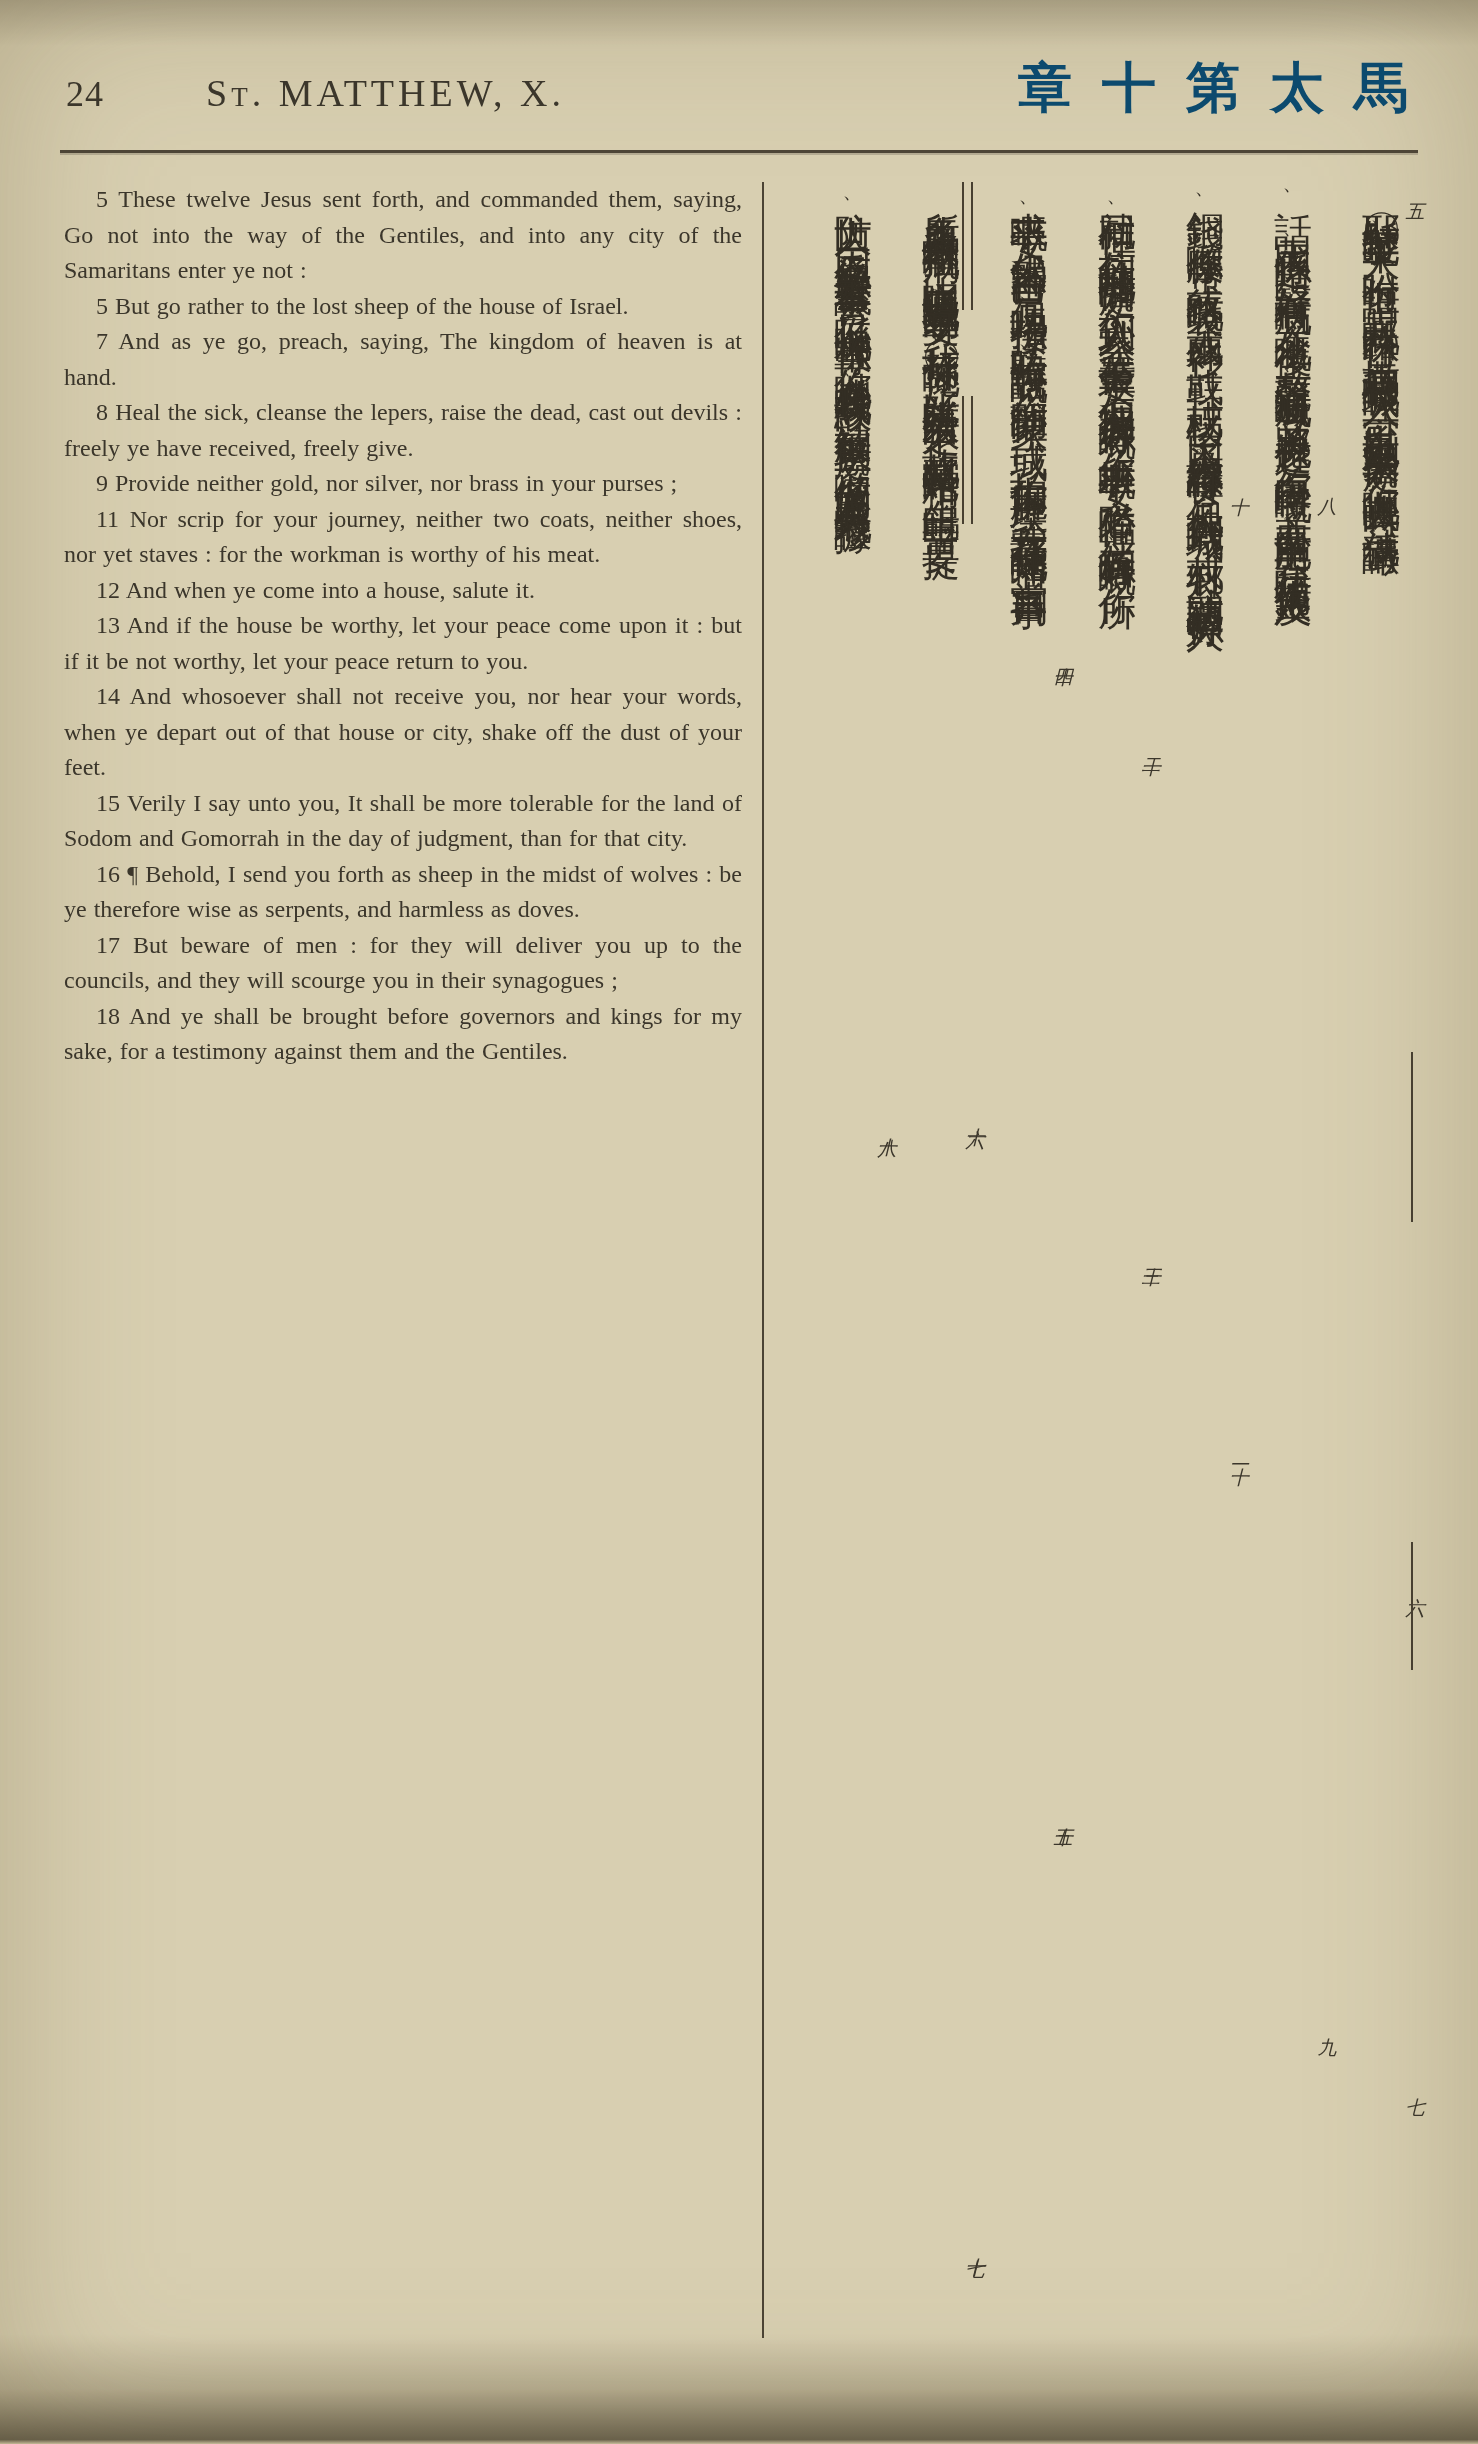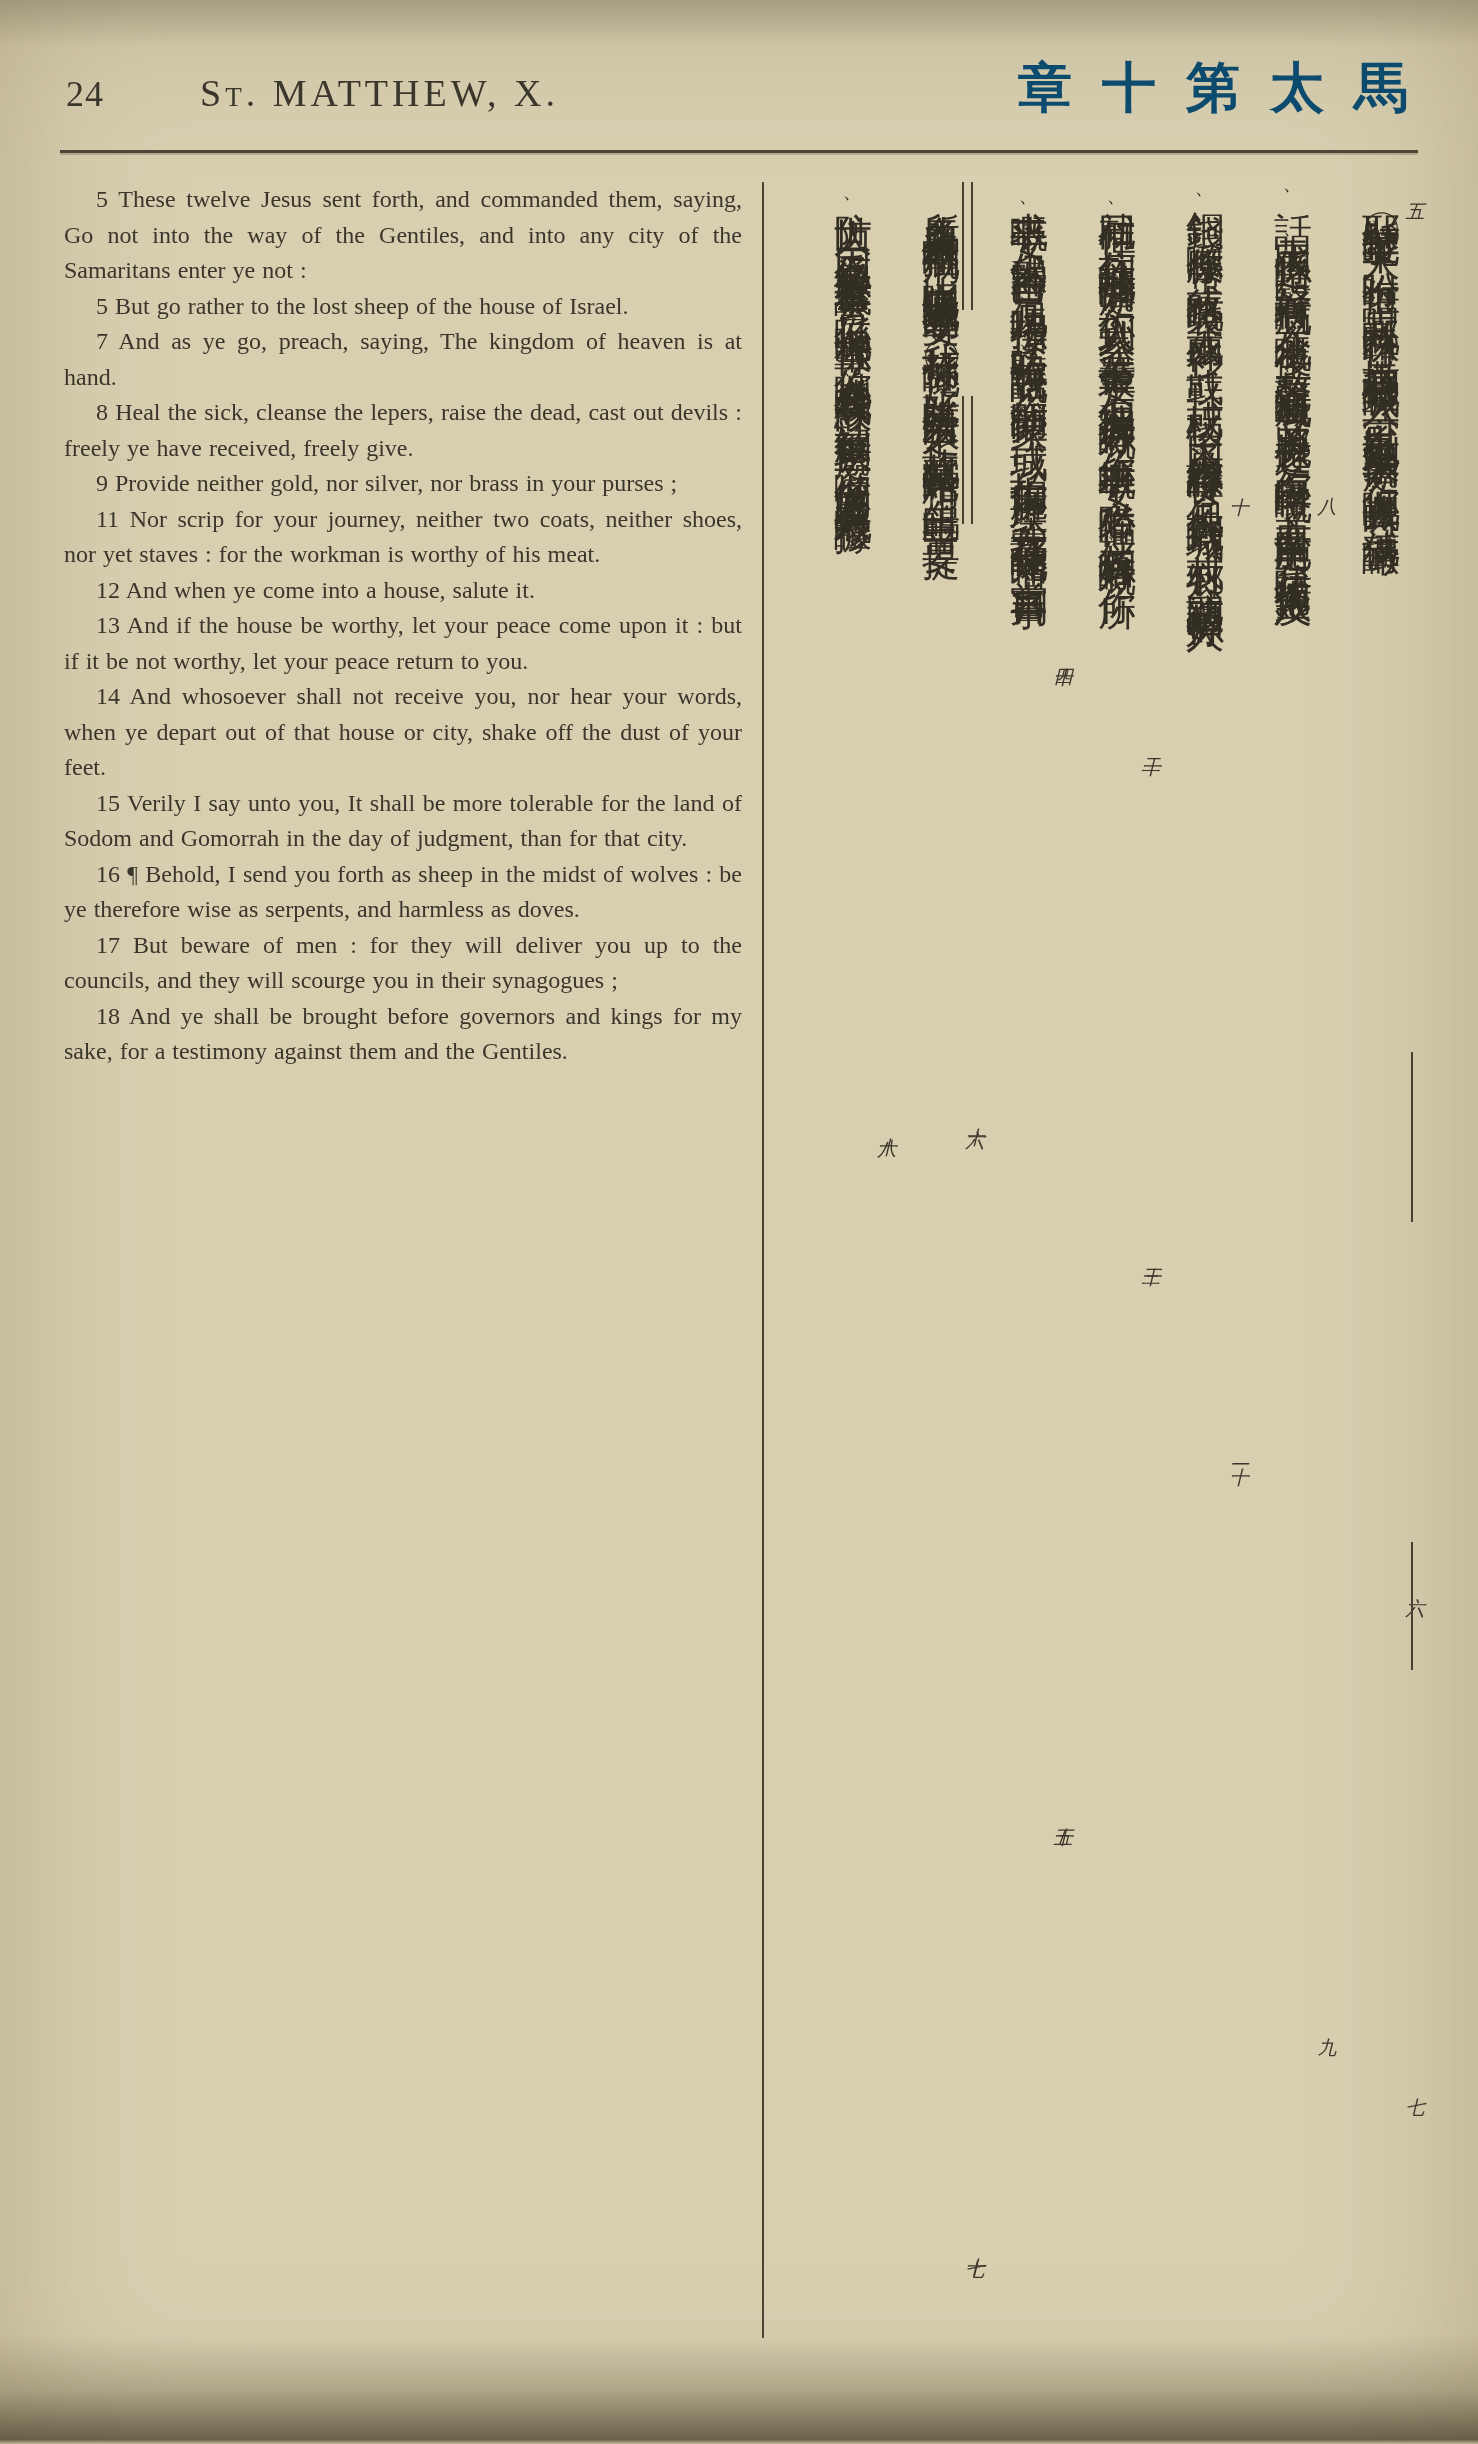--- a/index.html
+++ b/index.html
@@ -22,24 +22,24 @@
   .page::before{
     content:"";
     position:absolute;left:0;right:0;top:0;height:46px;
     background:linear-gradient(180deg, rgba(70,60,40,.25), rgba(0,0,0,0));
     pointer-events:none;
   }
 
   
   .hdr{
     position:absolute;top:52px;left:66px;right:70px;
-    display:flex;align-items:baseline;gap:24px;
+    display:flex;align-items:baseline;
   }
   .pgnum{font-size:36px;letter-spacing:1px;}
-  .ttl{margin-left:72px;font-size:38px;letter-spacing:4px;font-variant:small-caps;}
+  .ttl{margin-left:102px;font-size:38px;letter-spacing:4px;font-variant:small-caps;}
   .zhttl{
     margin-left:auto;
     font-size:54px;font-weight:bold;letter-spacing:30px;margin-right:-30px;
     font-family:"DejaVu Serif", serif;
     color:#0c4a6e;
   }
   .rule{
     position:absolute;top:150px;left:60px;right:60px;height:3px;
     background:#4d4536;
     box-shadow:0 2px 0 rgba(77,69,54,.25);

